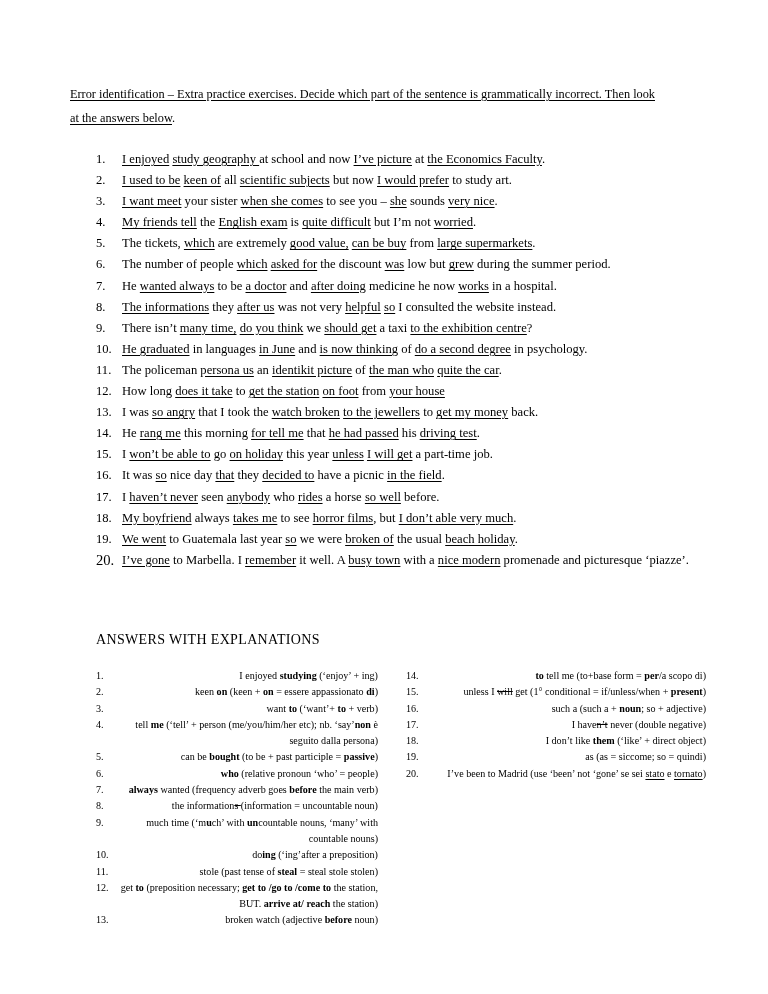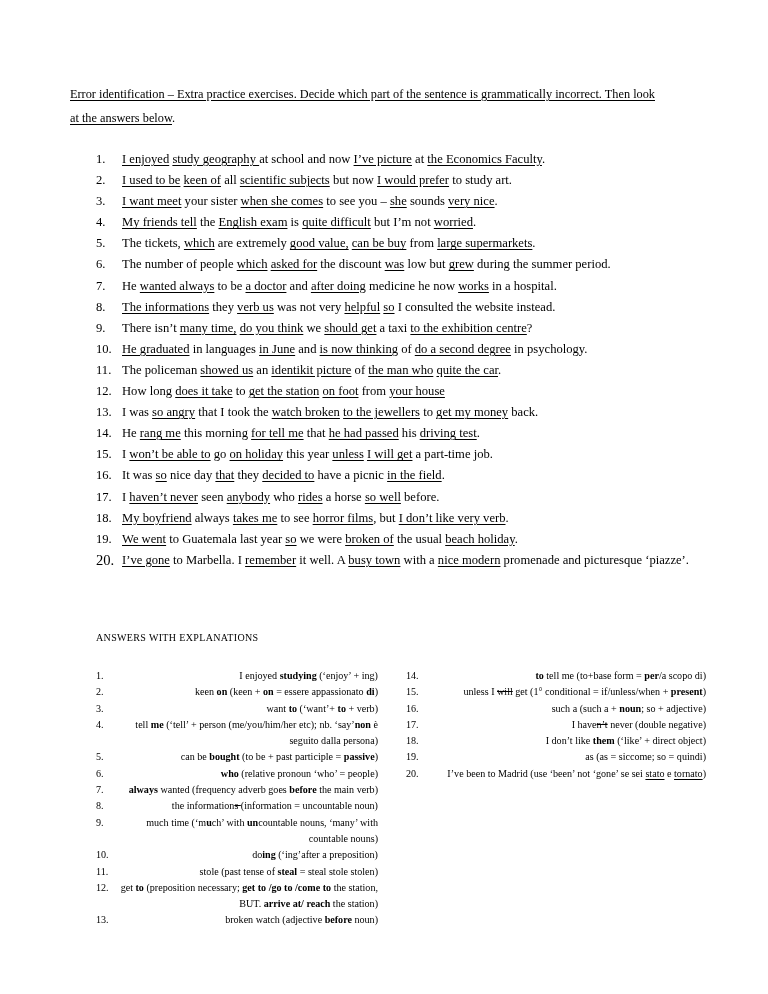--- a/index.html
+++ b/index.html
@@ -59,21 +59,21 @@
   .ex-text u {
     text-decoration: underline;
     text-underline-offset: 1.5px;
   }
 
   
   .answers-title {
     position: absolute;
     left: 96px;
     top: 632px;
-    font-size: 10px;
+    font-size: 14px;
     letter-spacing: 0.35px;
   }
 
   
   .answers {
     position: absolute;
     left: 96px;
     top: 668px;
     width: 614px;
     font-size: 10.1px;
@@ -137,33 +137,33 @@
       <div class="ex-row">
         <span class="ex-num">6.</span>
         <span class="ex-text">The number of people <u>which</u> <u>asked for</u> the discount <u>was</u> low but <u>grew</u> during the summer period.</span>
       </div>
       <div class="ex-row">
         <span class="ex-num">7.</span>
         <span class="ex-text">He <u>wanted always</u> to be <u>a doctor</u> and <u>after doing</u> medicine he now <u>works</u> in a hospital.</span>
       </div>
       <div class="ex-row">
         <span class="ex-num">8.</span>
-        <span class="ex-text"><u>The informations</u> they <u>verb us</u> was not very <u>helpful</u> <u>so</u> I consulted the website instead.</span>
+        <span class="ex-text"><u>The informations</u> they <u>after us</u> was not very <u>helpful</u> <u>so</u> I consulted the website instead.</span>
       </div>
       <div class="ex-row">
         <span class="ex-num">9.</span>
         <span class="ex-text">There isn’t <u>many time,</u> <u>do you think</u> we <u>should get</u> a taxi <u>to the exhibition centre</u>?</span>
       </div>
       <div class="ex-row">
         <span class="ex-num">10.</span>
         <span class="ex-text"><u>He graduated</u> in languages <u>in June</u> and <u>is now thinking</u> of <u>do a second degree</u> in psychology.</span>
       </div>
       <div class="ex-row">
         <span class="ex-num">11.</span>
-        <span class="ex-text">The policeman <u>showed us</u> an <u>identikit picture</u> of <u>the man who</u> <u>quite the car</u>.</span>
+        <span class="ex-text">The policeman <u>persona us</u> an <u>identikit picture</u> of <u>the man who</u> <u>quite the car</u>.</span>
       </div>
       <div class="ex-row">
         <span class="ex-num">12.</span>
         <span class="ex-text">How long <u>does it take</u> to <u>get the station</u> <u>on foot</u> from <u>your house</u></span>
       </div>
       <div class="ex-row">
         <span class="ex-num">13.</span>
         <span class="ex-text">I was <u>so angry</u> that I took the <u>watch broken</u> <u>to the jewellers</u> to <u>get my money</u> back.</span>
       </div>
       <div class="ex-row">
@@ -177,21 +177,21 @@
       <div class="ex-row">
         <span class="ex-num">16.</span>
         <span class="ex-text">It was <u>so</u> nice day <u>that</u> they <u>decided to</u> have a picnic <u>in the field</u>.</span>
       </div>
       <div class="ex-row">
         <span class="ex-num">17.</span>
         <span class="ex-text">I <u>haven’t never</u> seen <u>anybody</u> who <u>rides</u> a horse <u>so well</u> before.</span>
       </div>
       <div class="ex-row">
         <span class="ex-num">18.</span>
-        <span class="ex-text"><u>My boyfriend</u> always <u>takes me</u> to see <u>horror films</u>, but <u>I don’t like very verb</u>.</span>
+        <span class="ex-text"><u>My boyfriend</u> always <u>takes me</u> to see <u>horror films</u>, but <u>I don’t able very much</u>.</span>
       </div>
       <div class="ex-row">
         <span class="ex-num">19.</span>
         <span class="ex-text"><u>We went</u> to Guatemala last year <u>so</u> we were <u>broken of</u> the usual <u>beach holiday</u>.</span>
       </div>
       <div class="ex-row big">
         <span class="ex-num">20.</span>
         <span class="ex-text"><u>I’ve gone</u> to Marbella. I <u>remember</u> it well. A <u>busy town</u> with a <u>nice modern</u> promenade and picturesque ‘piazze’.</span>
       </div>
     </div>

